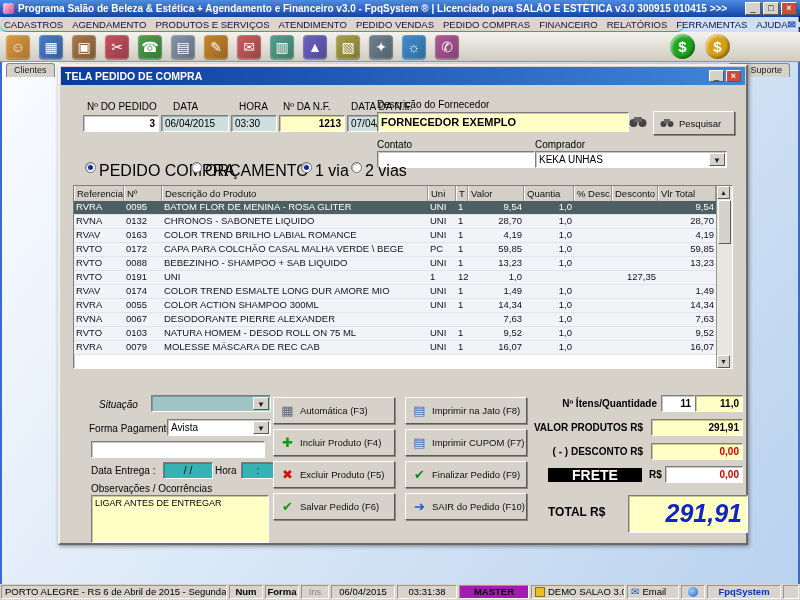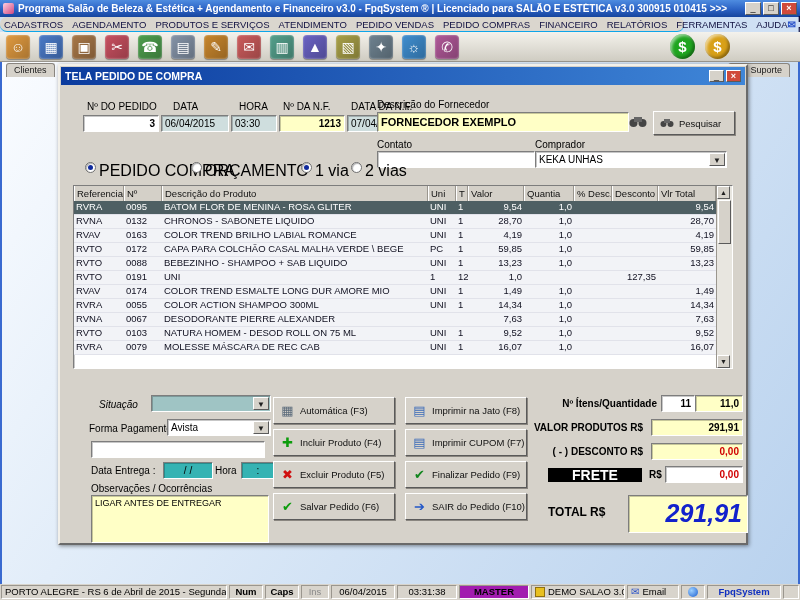--- a/index.html
+++ b/index.html
@@ -432,21 +432,21 @@
         <div class="abs totline" style="left:487px;top:420px;font-size:12px;">TOTAL R$</div>
         <div class="abs sunken yellow totalbig" style="left:567px;top:410px;width:108px;height:36px;">291,91</div>
 
       </div>
     </div>
   </div>
 
   <div class="statusbar">
     <div class="sseg" style="width:226px;">PORTO ALEGRE - RS  6 de Abril de 2015 - Segunda-fei</div>
     <div class="sseg b" style="width:34px;justify-content:center;">Num</div>
-    <div class="sseg b" style="width:34px;justify-content:center;">Caps</div>
+    <div class="sseg b" style="width:34px;justify-content:center;">Forma</div>
     <div class="sseg" style="width:28px;justify-content:center;color:#8a8a8a;">Ins</div>
     <div class="sseg" style="width:64px;justify-content:center;">06/04/2015</div>
     <div class="sseg" style="width:60px;justify-content:center;">03:31:38</div>
     <div class="sseg green" style="width:70px;">MASTER</div>
     <div class="sseg" style="width:94px;">
       <span class="ysq"></span>
       <span>DEMO SALAO 3.0</span>
     </div>
     <div class="sseg" style="width:52px;">
       <span class="env">✉</span>

